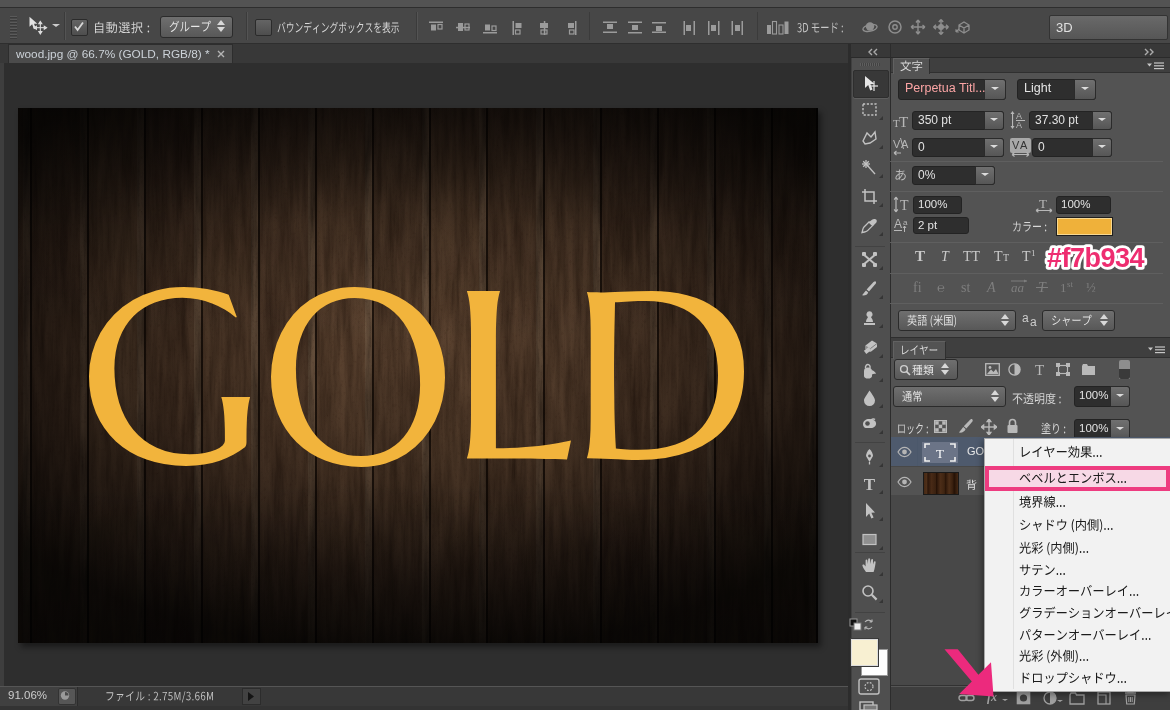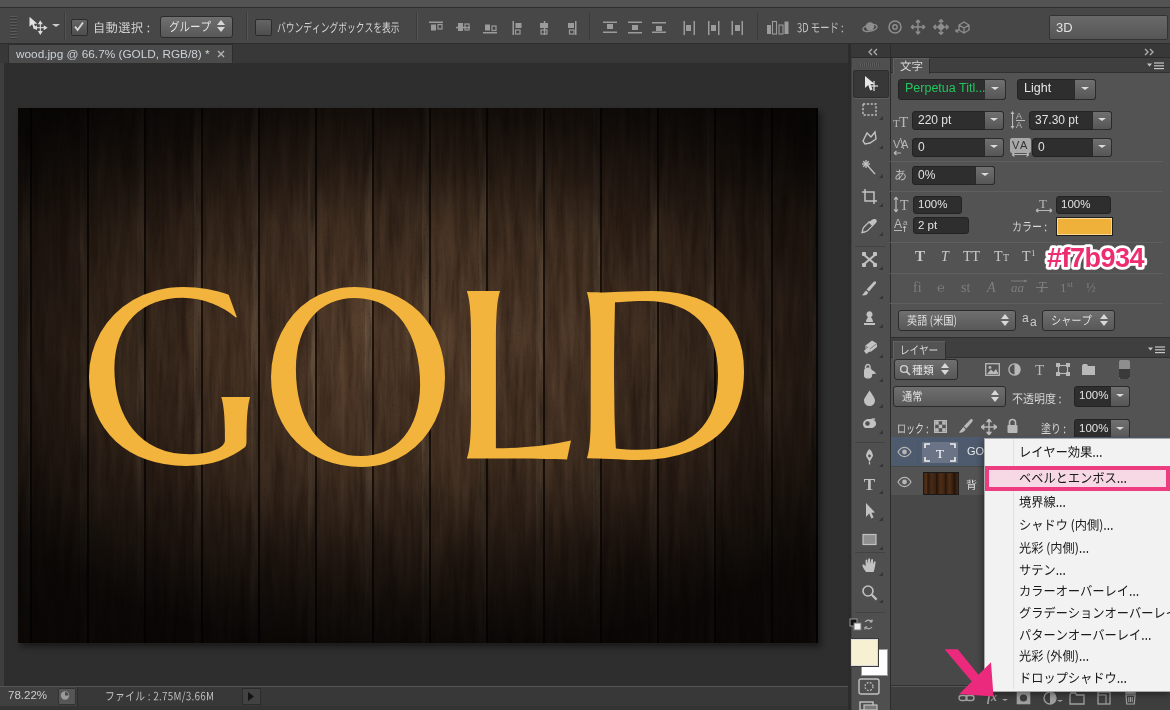--- a/index.html
+++ b/index.html
@@ -168,21 +168,21 @@
 <div style="position:absolute;left:0;top:0;width:800px;height:535px;background:linear-gradient(90deg,#2e1a0e7d 0px,#2e1a0e7d 5px,#00000040 5px,#00000040 12px,#0d0602dd 12px,#0d0602dd 14px,#24120880 14px,#24120880 62px,#00000040 62px,#00000040 69px,#0d0602dd 69px,#0d0602dd 71px,#301c0e7a 71px,#301c0e7a 119px,#00000040 119px,#00000040 126px,#0d0602dd 126px,#0d0602dd 128px,#1f0e0682 128px,#1f0e0682 176px,#00000040 176px,#00000040 183px,#0d0602dd 183px,#0d0602dd 185px,#2a170c7e 185px,#2a170c7e 233px,#00000040 233px,#00000040 240px,#0d0602dd 240px,#0d0602dd 242px,#25130a80 242px,#25130a80 290px,#00000040 290px,#00000040 297px,#0d0602dd 297px,#0d0602dd 299px,#2d190d7c 299px,#2d190d7c 347px,#00000040 347px,#00000040 354px,#0d0602dd 354px,#0d0602dd 356px,#20100780 356px,#20100780 404px,#00000040 404px,#00000040 411px,#0d0602dd 411px,#0d0602dd 413px,#2b180c7e 413px,#2b180c7e 461px,#00000040 461px,#00000040 468px,#0d0602dd 468px,#0d0602dd 470px,#26140a80 470px,#26140a80 518px,#00000040 518px,#00000040 525px,#0d0602dd 525px,#0d0602dd 527px,#2e1a0e7c 527px,#2e1a0e7c 575px,#00000040 575px,#00000040 582px,#0d0602dd 582px,#0d0602dd 584px,#1f0e0680 584px,#1f0e0680 632px,#00000040 632px,#00000040 639px,#0d0602dd 639px,#0d0602dd 641px,#28150b7e 641px,#28150b7e 689px,#00000040 689px,#00000040 696px,#0d0602dd 696px,#0d0602dd 698px,#24120880 698px,#24120880 746px,#00000040 746px,#00000040 753px,#0d0602dd 753px,#0d0602dd 755px,#2e1a0e7d 755px,#2e1a0e7d 791px,#00000040 791px,#00000040 798px,#0d0602dd 798px,#0d0602dd 800px)"></div>
 <div style="position:absolute;left:0;top:0;width:800px;height:535px;background:radial-gradient(ellipse 66% 58% at 50% 44%, rgba(25,12,5,0.12) 0%, rgba(10,5,2,0.38) 45%, rgba(3,1,1,0.66) 74%, rgba(0,0,0,0.86) 100%)"></div>
     <div style="position:absolute;left:0;top:0;width:800px;height:535px;background:linear-gradient(180deg,rgba(0,0,0,0.40) 0%,rgba(0,0,0,0.05) 22%,rgba(0,0,0,0) 45%,rgba(0,0,0,0) 70%,rgba(0,0,0,0.25) 100%)"></div>
 <div id="gold" style="position:absolute;left:0;top:0;width:800px;height:535px"></div>
 </div>
 <svg style="position:absolute;left:0;top:0" width="1170" height="710" viewBox="0 0 1170 710">
     <path d="M246.5 442.1Q246.5 443.4 246.2 444.8Q246.0 446.3 244.9 447.2Q239.5 451.3 233.3 454.8Q227.0 458.2 219.8 460.7Q212.5 463.2 204.1 464.6Q195.7 466.0 186.1 466.0Q164.4 466.0 146.5 459.6Q128.7 453.1 115.9 441.4Q103.1 429.6 96.0 413.0Q89.0 396.5 89.0 376.3Q89.0 364.9 91.9 353.8Q94.8 342.8 100.4 332.8Q106.0 322.8 114.2 314.5Q122.5 306.1 133.0 300.0Q143.5 293.9 156.2 290.4Q168.9 287.0 183.7 287.0Q189.4 287.0 195.3 287.5Q201.3 288.1 207.1 289.1Q213.0 290.1 218.4 291.6Q223.8 293.0 228.7 294.8L236.8 317.1L235.8 317.5Q231.2 313.3 225.1 309.7Q219.0 306.1 212.1 303.5Q205.2 300.8 197.7 299.3Q190.1 297.8 182.4 297.8Q167.4 297.8 154.9 302.6Q142.3 307.3 133.4 316.3Q124.4 325.3 119.4 338.5Q114.4 351.6 114.4 368.3Q114.4 386.7 119.1 402.4Q123.9 418.2 133.3 429.7Q142.7 441.2 156.8 447.8Q170.9 454.3 189.7 454.3Q198.1 454.3 204.6 453.0Q211.2 451.7 215.7 449.7Q220.2 447.7 222.6 445.4Q224.9 443.0 224.9 441.1V436.4Q224.9 428.0 224.6 421.9Q224.4 415.8 223.9 411.2Q223.4 406.7 222.8 403.5Q222.3 400.2 221.4 397.5V397.0H250.0V397.5Q249.3 400.0 248.6 403.4Q248.0 406.9 247.5 411.5Q247.0 416.2 246.8 422.5Q246.5 428.9 246.5 437.1Z M354.7 287.0Q374.2 287.0 390.8 293.6Q407.3 300.2 419.4 312.1Q431.4 324.0 438.2 340.7Q445.0 357.4 445.0 377.5Q445.0 389.0 442.4 400.1Q439.9 411.3 434.9 421.2Q429.9 431.1 422.7 439.5Q415.4 447.9 406.1 454.0Q396.8 460.1 385.6 463.6Q374.3 467.0 361.3 467.0Q341.8 467.0 325.2 460.5Q308.7 454.1 296.6 442.2Q284.6 430.4 277.8 413.7Q271.0 397.1 271.0 376.8Q271.0 365.3 273.6 354.2Q276.1 343.1 281.1 333.1Q286.1 323.0 293.3 314.6Q300.5 306.2 309.8 300.1Q319.1 293.9 330.4 290.4Q341.7 287.0 354.7 287.0ZM361.3 456.1Q374.3 456.1 385.1 451.3Q395.9 446.4 403.6 437.3Q411.4 428.1 415.7 414.8Q420.1 401.6 420.1 384.8Q420.1 366.2 415.9 350.3Q411.8 334.4 403.6 322.7Q395.4 311.1 383.2 304.5Q370.9 297.9 354.7 297.9Q341.7 297.9 330.9 302.7Q320.1 307.4 312.4 316.5Q304.6 325.6 300.3 338.7Q295.9 351.9 295.9 368.7Q295.9 387.2 300.0 403.2Q304.1 419.2 312.3 431.0Q320.5 442.7 332.8 449.4Q345.1 456.1 361.3 456.1Z M495.9 448.3Q512.1 448.3 525.7 447.1Q539.3 445.9 549.5 444.4Q561.3 442.8 571.0 440.6L567.0 459.5Q565.4 459.4 562.1 459.3Q558.8 459.1 554.7 459.0Q550.7 458.9 546.2 458.9Q541.8 458.8 537.8 458.7Q533.8 458.7 530.7 458.6Q527.6 458.6 526.3 458.6H467.0V458.1Q467.8 455.6 468.6 452.0Q469.3 448.4 469.9 443.0Q470.4 437.6 470.7 430.2Q471.0 422.8 471.0 412.9V336.8Q471.0 326.9 470.7 319.5Q470.4 312.0 469.9 306.6Q469.3 301.2 468.6 297.5Q467.8 293.9 467.0 291.5V291.0H499.9V291.5Q499.1 293.9 498.4 297.5Q497.6 301.2 497.1 306.6Q496.6 312.0 496.3 319.5Q495.9 326.9 495.9 336.8Z M615.0 302.3Q614.8 315.3 614.5 327.4Q614.4 332.6 614.3 338.0Q614.3 343.5 614.2 348.7Q614.1 354.0 614.1 358.8Q614.0 363.6 614.0 367.3Q614.0 375.0 614.1 386.0Q614.3 397.0 614.4 408.6Q614.6 420.1 615.0 430.8Q615.4 441.4 615.9 448.4Q617.7 448.7 620.7 449.0Q623.7 449.2 627.0 449.4Q630.4 449.6 633.6 449.7Q636.8 449.8 638.9 449.8Q647.9 449.8 657.3 448.7Q666.7 447.6 675.5 444.6Q684.2 441.6 692.0 436.4Q699.7 431.1 705.5 422.8Q711.4 414.5 714.7 402.7Q718.0 391.0 718.0 375.0Q718.0 357.4 713.3 343.5Q708.6 329.7 699.4 320.2Q690.3 310.8 676.8 305.9Q663.3 300.9 645.7 300.9Q642.3 300.9 637.9 301.1Q633.6 301.3 629.3 301.5Q625.0 301.6 621.2 301.9Q617.5 302.2 615.0 302.3ZM587.0 291.9Q589.9 292.0 592.5 292.2Q594.7 292.3 597.0 292.3Q599.3 292.4 600.7 292.4Q603.1 292.4 608.8 292.2Q614.5 291.9 621.8 291.7Q629.1 291.5 637.0 291.2Q644.8 291.0 651.7 291.0Q670.3 291.0 687.1 295.2Q703.8 299.3 716.5 308.8Q729.2 318.3 736.6 333.7Q744.0 349.0 744.0 371.5Q744.0 387.5 740.1 400.4Q736.2 413.2 729.2 423.0Q722.1 432.8 712.3 439.8Q702.5 446.8 690.7 451.3Q678.9 455.8 665.4 457.9Q652.0 460.0 637.7 460.0Q632.6 460.0 625.3 459.7Q618.1 459.4 610.8 459.1Q603.5 458.7 597.0 458.4Q590.6 458.2 587.0 458.2V457.7Q587.8 455.3 588.5 451.7Q589.2 448.1 589.7 442.8Q590.2 437.5 590.5 430.1Q590.7 422.8 590.7 413.0V337.7Q590.7 327.9 590.5 320.4Q590.2 313.0 589.7 307.6Q589.2 302.2 588.5 298.5Q587.8 294.8 587.0 292.4Z" fill="#f2b43c"></path>
   </svg>
 <div style="position:absolute;left:0;top:686px;width:848px;height:20px;background:#404040;border-top:1px solid #555;box-sizing:border-box"></div>
 <div style="position:absolute;left:0;top:706px;width:848px;height:4px;background:#333333"></div>
-<div style="position:absolute;left:8px;top:689px;font:normal 11.5px 'Liberation Sans', sans-serif;color:#cccccc;white-space:nowrap;">78.22%</div>
+<div style="position:absolute;left:8px;top:689px;font:normal 11.5px 'Liberation Sans', sans-serif;color:#cccccc;white-space:nowrap;">91.06%</div>
 <div style="position:absolute;left:58px;top:688px;width:16px;height:15px;background:#565656;border:1px solid #333;border-radius:2px"></div>
 <svg style="position:absolute;left:60px;top:690px" width="12" height="11" viewBox="0 0 12 11">
     <circle cx="5" cy="5.5" r="4.2" fill="#9a9a9a"></circle>
     <path d="M5 5.5 L5 2 A3.5 3.5 0 0 1 8.5 5.5 Z" fill="#4a4a4a"></path>
   </svg>
 <div style="position:absolute;left:77px;top:687px;width:771px;height:19px;background:#383838;border-left:1px solid #2c2c2c"></div>
 <svg style="position:absolute;left:105px;top:689.6px;overflow:visible" width="109" height="14" viewBox="0 -10.3 109 14">
     <path d="M8.4 -7.6 7.8 -8.1C7.6 -8.0 7.4 -8.0 7.3 -8.0C6.9 -8.0 3.0 -8.0 2.4 -8.0C2.1 -8.0 1.7 -8.1 1.4 -8.1V-7.1C1.7 -7.1 2.0 -7.1 2.4 -7.1C3.0 -7.1 6.8 -7.1 7.4 -7.1C7.3 -6.0 6.8 -4.4 6.1 -3.4C5.3 -2.2 4.2 -1.2 2.3 -0.6L3.0 0.3C4.8 -0.4 5.9 -1.5 6.8 -2.8C7.6 -4.0 8.1 -5.9 8.3 -7.1C8.3 -7.3 8.3 -7.5 8.4 -7.6Z M18.5 -5.8 18.1 -6.3C18.0 -6.3 17.7 -6.2 17.6 -6.2C17.1 -6.2 13.1 -6.2 12.7 -6.2C12.4 -6.2 12.1 -6.3 11.8 -6.3V-5.4C12.1 -5.4 12.4 -5.4 12.7 -5.4C13.1 -5.4 16.8 -5.4 17.4 -5.4C17.1 -4.8 16.4 -3.8 15.7 -3.3L16.4 -2.8C17.2 -3.5 18.1 -5.0 18.3 -5.5C18.4 -5.6 18.5 -5.7 18.5 -5.8ZM15.2 -4.6H14.4C14.4 -4.4 14.5 -4.2 14.5 -3.9C14.5 -2.4 14.3 -1.2 12.9 -0.1C12.7 0.1 12.5 0.2 12.3 0.3L13.0 0.9C15.0 -0.4 15.2 -2.2 15.2 -4.6Z M21.0 -4.2 21.4 -3.3C22.7 -3.7 24.1 -4.4 25.1 -5.1V-0.9C25.1 -0.4 25.1 0.1 25.0 0.4H26.0C26.0 0.1 25.9 -0.4 25.9 -0.9V-5.7C26.9 -6.5 27.8 -7.4 28.6 -8.3L27.9 -9.0C27.3 -8.1 26.3 -7.0 25.3 -6.3C24.2 -5.5 22.7 -4.7 21.0 -4.2Z M35.3 -0.2 35.9 0.3C35.9 0.2 36.0 0.1 36.2 0.0C37.3 -0.7 38.7 -1.8 39.5 -3.2L39.1 -4.0C38.3 -2.7 37.1 -1.6 36.2 -1.1C36.2 -1.5 36.2 -7.0 36.2 -7.8C36.2 -8.2 36.2 -8.5 36.3 -8.6H35.4C35.4 -8.5 35.4 -8.2 35.4 -7.8C35.4 -7.0 35.4 -1.4 35.4 -0.9C35.4 -0.7 35.4 -0.4 35.3 -0.2ZM30.9 -0.3 31.6 0.3C32.4 -0.5 33.0 -1.6 33.3 -2.9C33.6 -4.0 33.6 -6.5 33.6 -7.8C33.6 -8.1 33.7 -8.5 33.7 -8.6H32.8C32.8 -8.3 32.9 -8.1 32.9 -7.8C32.9 -6.5 32.9 -4.2 32.6 -3.1C32.3 -2.0 31.7 -1.0 30.9 -0.3Z M44.1 -4.5C44.5 -4.5 44.8 -4.8 44.8 -5.3C44.8 -5.8 44.5 -6.1 44.1 -6.1C43.8 -6.1 43.5 -5.8 43.5 -5.3C43.5 -4.8 43.8 -4.5 44.1 -4.5ZM44.1 0.1C44.5 0.1 44.8 -0.2 44.8 -0.6C44.8 -1.1 44.5 -1.4 44.1 -1.4C43.8 -1.4 43.5 -1.1 43.5 -0.6C43.5 -0.2 43.8 0.1 44.1 0.1Z M48.7 0.0H53.2V-0.9H51.2C50.9 -0.9 50.4 -0.9 50.1 -0.8C51.8 -2.7 52.9 -4.4 52.9 -6.1C52.9 -7.6 52.1 -8.6 50.8 -8.6C49.9 -8.6 49.3 -8.1 48.7 -7.3L49.2 -6.8C49.6 -7.3 50.1 -7.7 50.7 -7.7C51.6 -7.7 52.0 -7.0 52.0 -6.1C52.0 -4.6 51.0 -2.9 48.7 -0.6Z M55.4 0.1C55.7 0.1 56.0 -0.2 56.0 -0.6C56.0 -1.1 55.7 -1.4 55.4 -1.4C55.0 -1.4 54.7 -1.1 54.7 -0.6C54.7 -0.2 55.0 0.1 55.4 0.1Z M59.0 0.0H59.9C60.0 -3.3 60.3 -5.3 62.0 -7.8V-8.4H57.5V-7.5H61.0C59.6 -5.2 59.1 -3.2 59.0 0.0Z M65.3 0.1C66.5 0.1 67.7 -0.9 67.7 -2.7C67.7 -4.6 66.7 -5.4 65.5 -5.4C65.1 -5.4 64.8 -5.3 64.4 -5.1L64.6 -7.5H67.3V-8.4H63.8L63.6 -4.5L64.1 -4.1C64.5 -4.5 64.8 -4.6 65.3 -4.6C66.2 -4.6 66.8 -3.9 66.8 -2.7C66.8 -1.5 66.1 -0.7 65.2 -0.7C64.4 -0.7 63.9 -1.2 63.5 -1.7L63.0 -1.0C63.5 -0.4 64.2 0.1 65.3 0.1Z M69.5 0.0H70.3V-4.7C70.3 -5.4 70.2 -6.4 70.2 -7.2H70.2L70.8 -5.2L72.1 -0.9H72.8L74.1 -5.2L74.7 -7.2H74.7C74.7 -6.4 74.6 -5.4 74.6 -4.7V0.0H75.4V-8.4H74.4L73.0 -3.9C72.8 -3.3 72.7 -2.7 72.5 -2.2H72.4C72.3 -2.7 72.1 -3.3 71.9 -3.9L70.6 -8.4H69.5Z M76.8 2.1H77.5L80.4 -9.1H79.8Z M83.4 0.1C84.7 0.1 85.7 -0.7 85.7 -2.3C85.7 -3.4 85.1 -4.2 84.2 -4.4V-4.5C85.0 -4.8 85.5 -5.5 85.5 -6.5C85.5 -7.8 84.6 -8.6 83.4 -8.6C82.6 -8.6 81.9 -8.2 81.4 -7.6L81.9 -6.9C82.3 -7.4 82.8 -7.7 83.4 -7.7C84.1 -7.7 84.6 -7.2 84.6 -6.4C84.6 -5.5 84.1 -4.8 82.6 -4.8V-4.0C84.3 -4.0 84.8 -3.3 84.8 -2.3C84.8 -1.3 84.2 -0.7 83.4 -0.7C82.6 -0.7 82.0 -1.2 81.6 -1.7L81.1 -1.0C81.6 -0.4 82.3 0.1 83.4 0.1Z M87.9 0.1C88.3 0.1 88.6 -0.2 88.6 -0.6C88.6 -1.1 88.3 -1.4 87.9 -1.4C87.6 -1.4 87.3 -1.1 87.3 -0.6C87.3 -0.2 87.6 0.1 87.9 0.1Z M92.5 0.1C93.7 0.1 94.6 -1.0 94.6 -2.6C94.6 -4.4 93.8 -5.2 92.6 -5.2C92.1 -5.2 91.4 -4.9 91.0 -4.2C91.0 -6.8 91.8 -7.7 92.8 -7.7C93.3 -7.7 93.7 -7.5 94.0 -7.1L94.5 -7.7C94.1 -8.2 93.5 -8.6 92.8 -8.6C91.4 -8.6 90.1 -7.3 90.1 -4.0C90.1 -1.2 91.2 0.1 92.5 0.1ZM91.0 -3.4C91.5 -4.2 92.0 -4.5 92.5 -4.5C93.3 -4.5 93.8 -3.7 93.8 -2.6C93.8 -1.4 93.2 -0.7 92.5 -0.7C91.6 -0.7 91.1 -1.6 91.0 -3.4Z M98.3 0.1C99.4 0.1 100.3 -1.0 100.3 -2.6C100.3 -4.4 99.5 -5.2 98.3 -5.2C97.8 -5.2 97.2 -4.9 96.7 -4.2C96.8 -6.8 97.6 -7.7 98.6 -7.7C99.0 -7.7 99.4 -7.5 99.7 -7.1L100.2 -7.7C99.8 -8.2 99.3 -8.6 98.5 -8.6C97.1 -8.6 95.9 -7.3 95.9 -4.0C95.9 -1.2 96.9 0.1 98.3 0.1ZM96.7 -3.4C97.2 -4.2 97.8 -4.5 98.2 -4.5C99.1 -4.5 99.5 -3.7 99.5 -2.6C99.5 -1.4 99.0 -0.7 98.3 -0.7C97.4 -0.7 96.8 -1.6 96.7 -3.4Z M102.0 0.0H102.9V-4.7C102.9 -5.4 102.8 -6.4 102.7 -7.2H102.8L103.3 -5.2L104.7 -0.9H105.3L106.7 -5.2L107.2 -7.2H107.3C107.2 -6.4 107.2 -5.4 107.2 -4.7V0.0H108.0V-8.4H106.9L105.5 -3.9C105.4 -3.3 105.2 -2.7 105.0 -2.2H105.0C104.8 -2.7 104.7 -3.3 104.5 -3.9L103.1 -8.4H102.0Z" fill="#c8c8c8"></path>
   </svg>
 <div style="position:absolute;left:242px;top:688px;width:19px;height:17px;background:#424242;border:1px solid #2c2c2c;box-sizing:border-box"></div>
@@ -340,33 +340,33 @@
     <path d="M0 1.5 L5 1.5 L2.5 4.5 Z" fill="#c6c6c6"></path>
     <g stroke="#c6c6c6" stroke-width="1.2">
       <line x1="7" y1="1" x2="17" y2="1"></line>
       <line x1="7" y1="3.8" x2="17" y2="3.8"></line>
       <line x1="7" y1="6.6" x2="17" y2="6.6"></line>
     </g>
   </svg>
 <div style="position:absolute;left:898px;top:79px;width:108px;height:21px;background:#2e2e2e;border:1px solid #232323;border-radius:3px;box-sizing:border-box;"></div>
 <div style="position:absolute;left:984px;top:79px;width:22px;height:21px;background:linear-gradient(#707070,#565656);border:1px solid #2b2b2b;border-radius:0 3px 3px 0;box-sizing:border-box"></div>
 <div style="position:absolute;left:991px;top:87px;width:0;height:0;border-left:4px solid transparent;border-right:4px solid transparent;border-top:3px solid #dcdcdc"></div>
-<div style="position:absolute;left:905px;top:81px;font:normal 12.5px 'Liberation Sans', sans-serif;color:#22c55e;white-space:nowrap;">Perpetua Titl...</div>
+<div style="position:absolute;left:905px;top:81px;font:normal 12.5px 'Liberation Sans', sans-serif;color:#fca5a5;white-space:nowrap;">Perpetua Titl...</div>
 <div style="position:absolute;left:1017px;top:79px;width:79px;height:21px;background:#2e2e2e;border:1px solid #232323;border-radius:3px;box-sizing:border-box;"></div>
 <div style="position:absolute;left:1074px;top:79px;width:22px;height:21px;background:linear-gradient(#707070,#565656);border:1px solid #2b2b2b;border-radius:0 3px 3px 0;box-sizing:border-box"></div>
 <div style="position:absolute;left:1081px;top:87px;width:0;height:0;border-left:4px solid transparent;border-right:4px solid transparent;border-top:3px solid #dcdcdc"></div>
 <div style="position:absolute;left:1024px;top:81px;font:normal 12.5px 'Liberation Sans', sans-serif;color:#e6e6e6;white-space:nowrap;">Light</div>
 <svg style="position:absolute;left:893px;top:113px" width="19" height="15" viewBox="0 0 19 15">
     <text x="0" y="14" font-family="Liberation Serif" font-size="11" fill="#b8b8b8">T</text>
     <text x="6" y="14" font-family="Liberation Serif" font-size="15" fill="#b8b8b8">T</text>
   </svg>
 <div style="position:absolute;left:912px;top:111px;width:92px;height:19px;background:#2e2e2e;border:1px solid #232323;border-radius:3px;box-sizing:border-box;"></div>
 <div style="position:absolute;left:984px;top:111px;width:20px;height:19px;background:linear-gradient(#707070,#565656);border:1px solid #2b2b2b;border-radius:0 3px 3px 0;box-sizing:border-box"></div>
 <div style="position:absolute;left:990px;top:118px;width:0;height:0;border-left:4px solid transparent;border-right:4px solid transparent;border-top:3px solid #dcdcdc"></div>
-<div style="position:absolute;left:918px;top:113px;font:normal 12px 'Liberation Sans', sans-serif;color:#e2e2e2;white-space:nowrap;">220 pt</div>
+<div style="position:absolute;left:918px;top:113px;font:normal 12px 'Liberation Sans', sans-serif;color:#e2e2e2;white-space:nowrap;">350 pt</div>
 <svg style="position:absolute;left:1009px;top:110px" width="19" height="20" viewBox="0 0 19 20">
     <g fill="#b8b8b8" font-family="Liberation Sans">
       <path d="M3.5 1 L1.5 4 L5.5 4 Z"></path>
       <path d="M3.5 19 L1.5 16 L5.5 16 Z"></path>
       <rect x="3" y="4" width="1.1" height="12"></rect>
       <text x="7" y="9" font-size="9">A</text>
       <text x="7" y="18" font-size="9">A</text>
     </g>
     <line x1="7" y1="10.5" x2="16" y2="10.5" stroke="#b8b8b8" stroke-width="1"></line>
   </svg>

